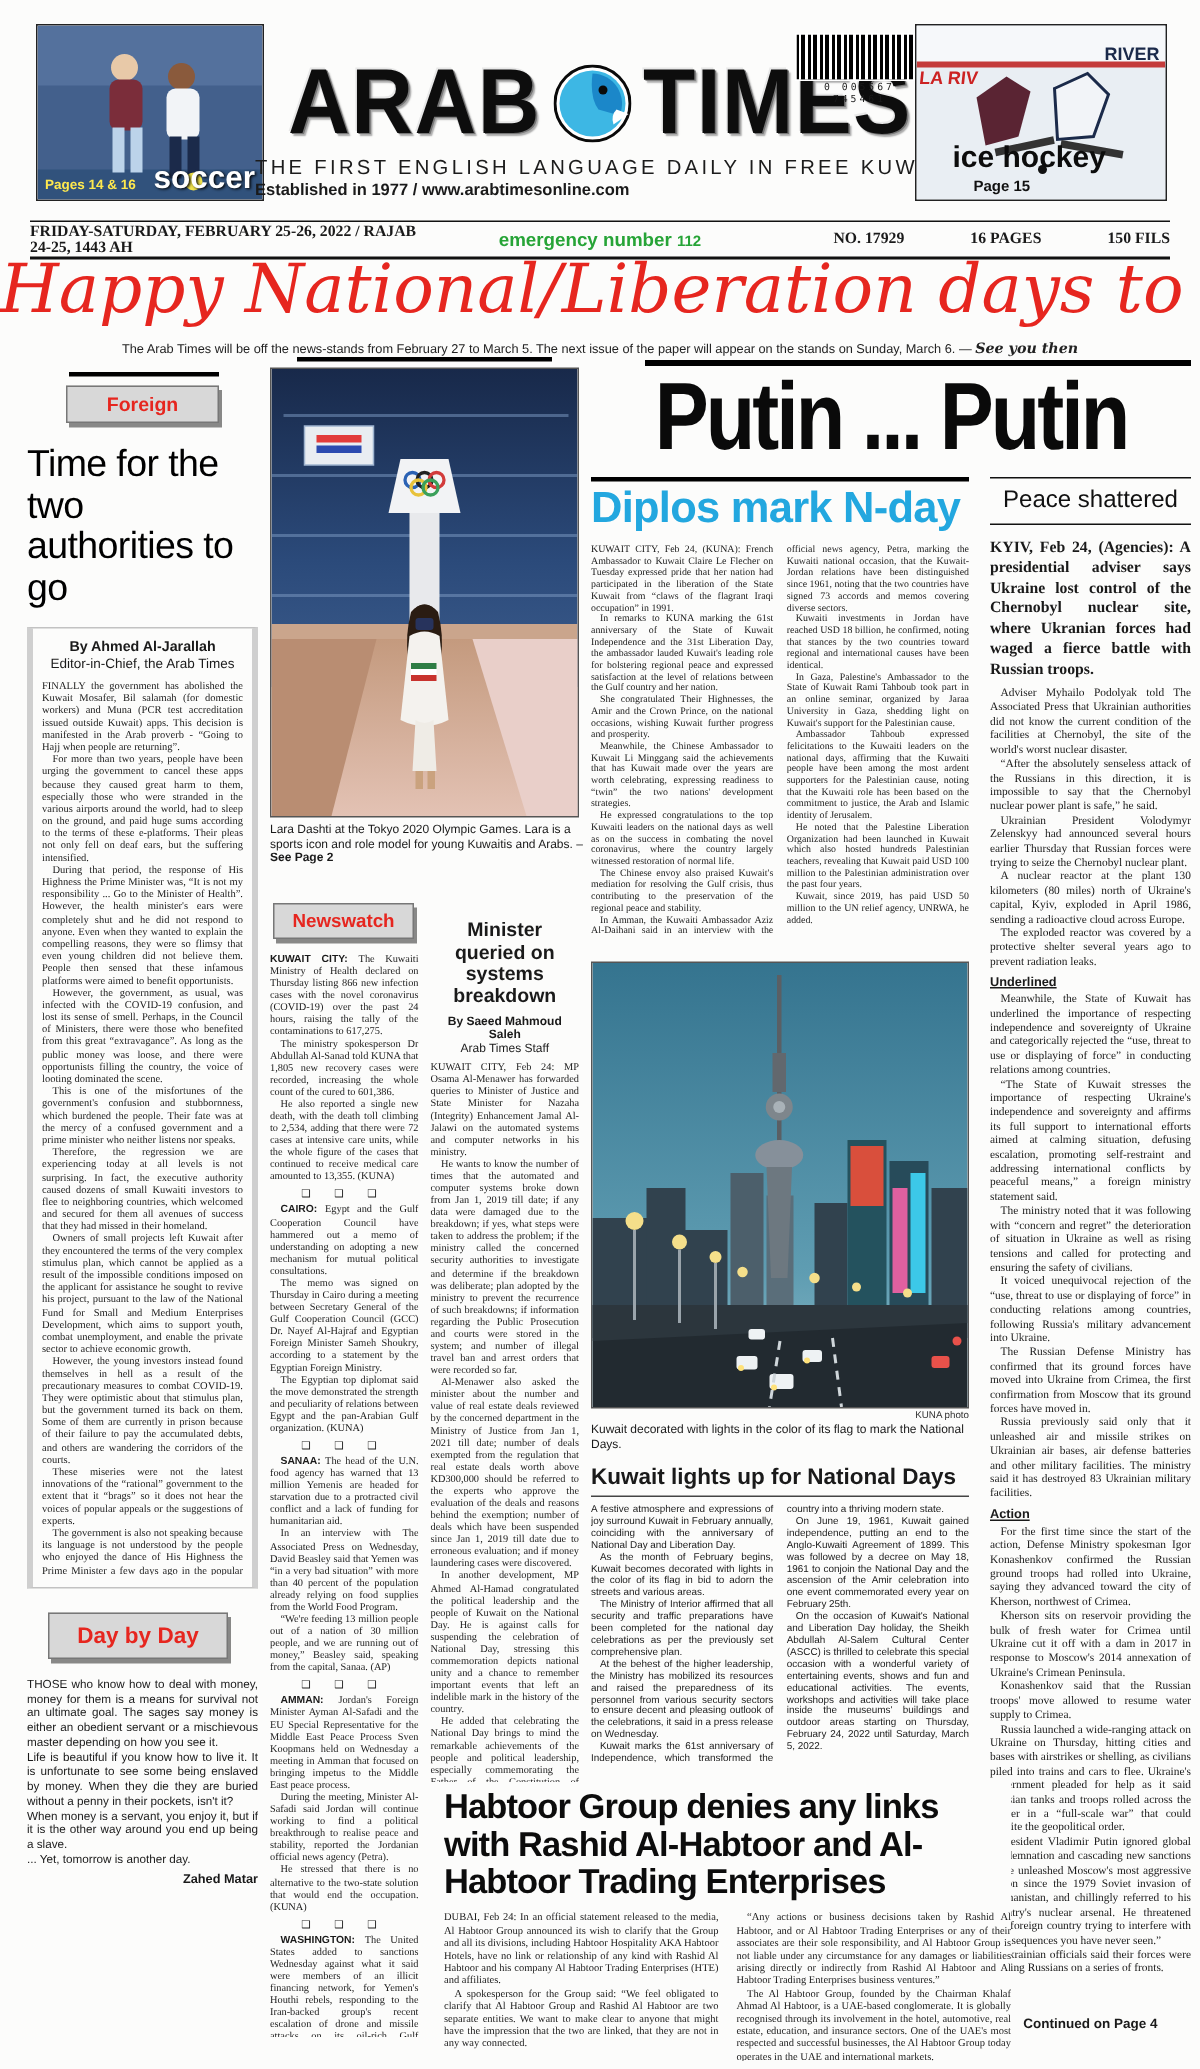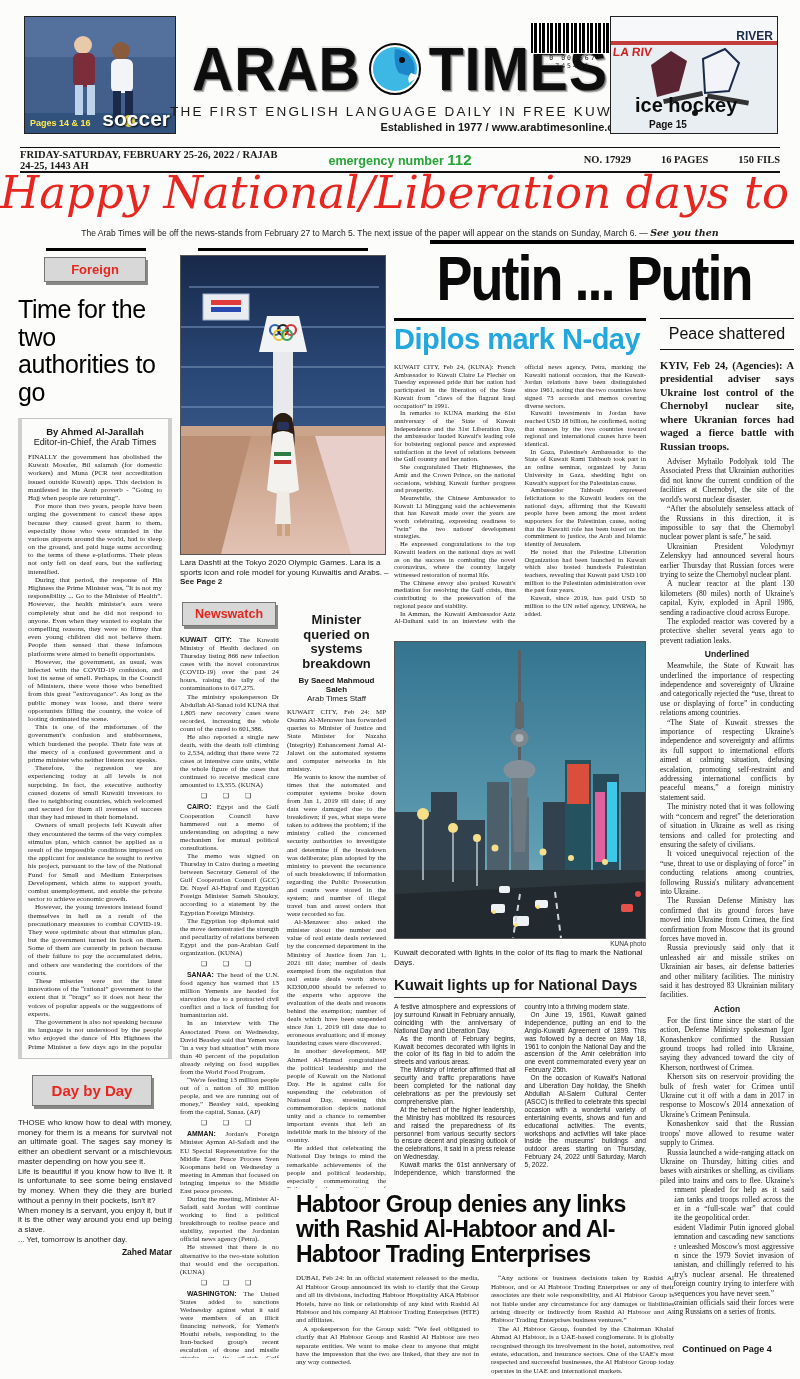--- a/index.html
+++ b/index.html
@@ -11,34 +11,34 @@
   #hockey-promo{left:610px;top:16px;width:166px;height:116px;border:1px solid #222;overflow:hidden;background:#e8edf1;}
   .promo-soccer-label{position:absolute;bottom:2px;right:5px;color:#fff;font:900 21px "Liberation Sans",sans-serif;text-shadow:1px 1px 2px #000;margin-left:24px;}
   .promo-pages{position:absolute;bottom:5px;left:5px;color:#ffe94e;font:700 9px "Liberation Sans",sans-serif;}
   .promo-hockey-label{position:absolute;bottom:16px;left:24px;color:#0c0c0c;font:900 20px "Liberation Sans",sans-serif;}
   .promo-page15{position:absolute;bottom:3px;left:38px;color:#111;font:700 10px "Liberation Sans",sans-serif;}
   .board-left{position:absolute;top:28px;left:2px;color:#c22;font:900 12px "Liberation Sans",sans-serif;transform:skewX(-6deg);}
   .board-right{position:absolute;top:12px;right:4px;color:#1b2a4a;font:900 12px "Liberation Sans",sans-serif;}
   #barcode-wrap{left:530px;top:22px;width:86px;height:42px;text-align:center;}
   #barcode{height:30px;background:repeating-linear-gradient(90deg,#000 0 2px,#fff 2px 3px,#000 3px 6px,#fff 6px 8px);border:1px solid #fff;}
   #barcode-digits{font:6.5px "DejaVu Sans Mono",monospace;letter-spacing:2px;}
-  #logo{left:170px;top:40px;width:460px;text-align:right;}
+  #logo{left:170px;top:40px;width:460px;text-align:left;}
   .logo-row{display:flex;align-items:center;justify-content:center;gap:8px;}
   .logo-word{font-family:"Liberation Sans",sans-serif;font-weight:900;font-size:57px;line-height:1;
              letter-spacing:1px;color:#0d0d0d;transform:scaleY(1.08);
              text-shadow:1px 1px 0 #777,2px 2px 1px #aaa,-1px -1px 0 #e8e8e8;}
   .tagline{font:13.5px "Liberation Sans",sans-serif;letter-spacing:2.2px;color:#1c1c1c;margin-top:7px;white-space:nowrap;}
   .established{font:700 11px "Liberation Sans",sans-serif;margin-top:2px;}
   
   #datestrip{left:20px;right:20px;top:147px;height:23px;border-top:1.5px solid #111;border-bottom:2.5px solid #111;
              display:flex;align-items:center;}
   .date-left{font:700 10.5px "Liberation Serif",serif;flex:1.25;}
   .emergency{flex:1;text-align:center;color:#27a437;font:700 12.5px "Liberation Sans",sans-serif;white-space:nowrap;}
-  .emergency .num{font-size:15px;}
-  .strip-right{flex:1.25;display:flex;justify-content:flex-end;gap:30px;font:700 10.5px "Liberation Serif",serif;}
+  .emergency .num{font-size:10px;}
+  .strip-right{flex:1.25;display:flex;justify-content:flex-end;gap:44px;font:700 10.5px "Liberation Serif",serif;}
   
   #banner{left:0;right:0;top:168px;text-align:center;color:#e6261f;
           font-family:"DejaVu Serif",serif;font-style:italic;font-size:45px;line-height:1.1;white-space:nowrap;}
   #offnote{left:0;right:0;top:227px;text-align:center;font:8.5px "Liberation Sans",sans-serif;color:#222;}
   #offnote .signoff{font:italic 700 9.5px "DejaVu Serif",serif;}
   
   .colrule{border-top:3px solid #000;}
   .tagbox{background:#d8d8d8;border:1px solid #777;box-shadow:2px 3px 0 rgba(40,40,40,.55);
           text-align:center;color:#e6261f;font-family:"Liberation Sans",sans-serif;font-weight:700;}
   p{margin:0;}
@@ -59,21 +59,21 @@
   .op-contact .line{margin:3px 0;}
   .social-row{display:flex;justify-content:center;align-items:center;gap:10px;margin:4px 0;}
   .fb-word{color:#3b5998;font:700 15px "Liberation Sans",sans-serif;letter-spacing:-.5px;}
   .tw-box{width:18px;height:18px;border-radius:4px;background:#2aa3ef;display:flex;align-items:center;justify-content:center;}
   .dbd-wrap{margin-top:16px;}
   .tag-dbd{width:118px;margin-left:14px;font-size:15px;padding:6px 0;}
   .dbd-text{margin-top:12px;font-family:"Liberation Sans",sans-serif;}
   .dbd-text p{font-size:7.8px;line-height:1.25;text-align:justify;}
   .dbd-author{text-align:right;font:700 8.5px "Liberation Sans",sans-serif;margin-top:2px;}
   
-  #col-midphoto{left:180px;top:248px;width:214px;}
+  #col-midphoto{left:180px;top:238px;width:214px;}
   #col-midphoto .colrule{width:170px;margin:0 0 4px 18px;}
   .photo{border:1px solid #555;display:block;}
   .caption{font:8px/1.2 "Liberation Sans",sans-serif;margin-top:3px;}
   .caption b{font-weight:700;}
   #col-newswatch{left:180px;top:600px;width:99px;height:758px;overflow:hidden;}
   .tag-news{width:92px;margin:2px 0 10px 2px;font-size:12.5px;padding:4px 0;}
   #col-newswatch .body-serif p{font-size:6.9px;}
   #col-minister{left:287px;top:600px;width:99px;height:588px;overflow:hidden;}
   .minister-head{font:700 13px/1.12 "Liberation Sans",sans-serif;text-align:center;margin-bottom:5px;}
   .minister-by{font:700 8px "Liberation Sans",sans-serif;text-align:center;}
@@ -97,21 +97,21 @@
   .lights-body{height:180px;overflow:hidden;column-count:2;column-gap:9px;margin-top:5px;
                font-family:"Liberation Sans",sans-serif;}
   .lights-body p{font-size:6.6px;line-height:1.2;text-align:justify;text-indent:6px;}
   .lights-body p:first-child{text-indent:0;}
   .kyiv{width:134px;margin-left:auto;display:flex;flex-direction:column;height:1036px;}
   .peace-box{border-top:1.5px solid #111;border-bottom:1.5px solid #111;text-align:center;
              font:16px "Liberation Sans",sans-serif;color:#111;padding:6px 0;margin-bottom:9px;}
   .kyiv-lead{font:700 10.5px/1.28 "Liberation Serif",serif;text-align:justify;margin-bottom:4px;}
   .kyiv-scroll{flex:1;overflow:hidden;}
   .kyiv-scroll p{font-size:7.6px;line-height:1.24;text-align:justify;text-indent:7px;}
-  .subhead{text-align:center;font:700 8.5px "Liberation Sans",sans-serif;margin:4px 0 2px;}
+  .subhead{font:700 8.5px "Liberation Sans",sans-serif;margin:4px 0 2px;text-decoration:underline;}
   .continued{text-align:center;font:700 9px "Liberation Sans",sans-serif;margin-top:5px;}
   
   #habtoor{left:296px;top:1188px;width:378px;height:186px;background:#fcfcfb;overflow:hidden;}
   .habtoor-head{font:800 23px/1.08 "Liberation Sans",sans-serif;letter-spacing:-.6px;margin:4px 0 8px;color:#0c0c0c;}
   .habtoor-body{column-count:2;column-gap:12px;height:118px;overflow:hidden;}
   .habtoor-body p{font-size:7px;line-height:1.2;text-align:justify;text-indent:7px;}
   .habtoor-body p:first-child{text-indent:0;}
 </style>
 </head>
 <body>

